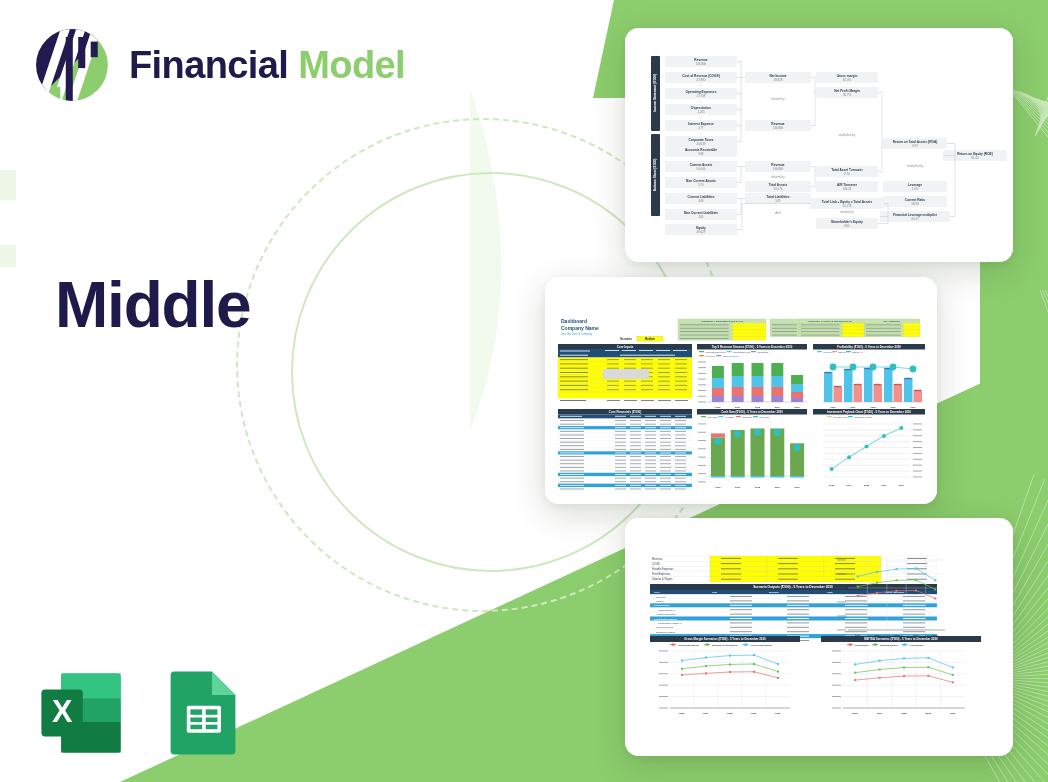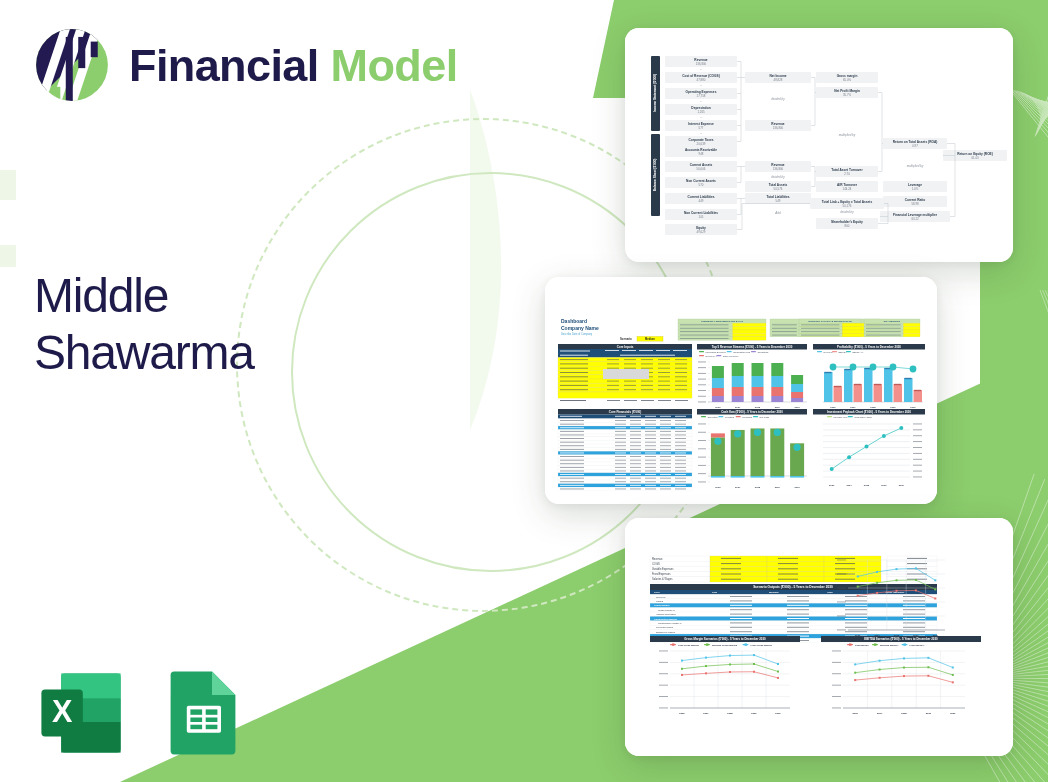--- a/index.html
+++ b/index.html
@@ -37,34 +37,34 @@
   }
 
   
   .logo-wrap {
     position: absolute;
     left: 33px; top: 26px;
     display: flex; align-items: center; gap: 18px;
   }
   .logo-mark { width: 78px; height: 78px; display:block; }
   .logo-text {
-    font-size: 45px; font-weight: 700; letter-spacing: -0.6px;
+    font-size: 38px; font-weight: 700; letter-spacing: -0.6px;
     line-height: 1;
     white-space: nowrap;
   }
   .logo-text .w1 { color: #1e1b4b; }
   .logo-text .w2 { color: #8ccd6d; }
 
   
   .headline {
     position: absolute;
-    left: 34px; top: 268px;
+    left: 55px; top: 268px;
     width: 360px;
-    font-size: 48px;
-    font-weight: 400;
+    font-size: 64px;
+    font-weight: 700;
     line-height: 1.18;
     letter-spacing: -1.2px;
     color: #1e1b4b;
   }
   .headline span { display:block; }
 
   
   .app-icons {
     position: absolute;
     left: 36px; top: 668px;
@@ -283,21 +283,20 @@
         <rect x="27" y="78" width="8" height="22" fill="#8ccd6d"></rect>
       </g>
     </svg>
     <div class="logo-text">
       <span class="w1">Financial</span><span>&nbsp;</span><span class="w2">Model</span>
     </div>
   </div>
 
   <div class="headline">
     <span>Middle</span>
-    <span>Shawarma</span>
   </div>
 
   <div class="app-icons">
     <svg class="app-icon" viewBox="0 0 100 100">
       <rect x="28" y="6" width="66" height="88" rx="4" fill="#21a366"></rect>
       <rect x="28" y="6" width="66" height="28" fill="#33c481"></rect>
       <rect x="28" y="34" width="66" height="26" fill="#21a366"></rect>
       <rect x="28" y="60" width="66" height="34" fill="#107c41"></rect>
       <rect x="6" y="24" width="46" height="52" rx="4" fill="#107c41"></rect>
       <text x="29" y="60" font-family="'Liberation Sans',sans-serif" font-size="34" font-weight="700" fill="#ffffff" text-anchor="middle">X</text>

